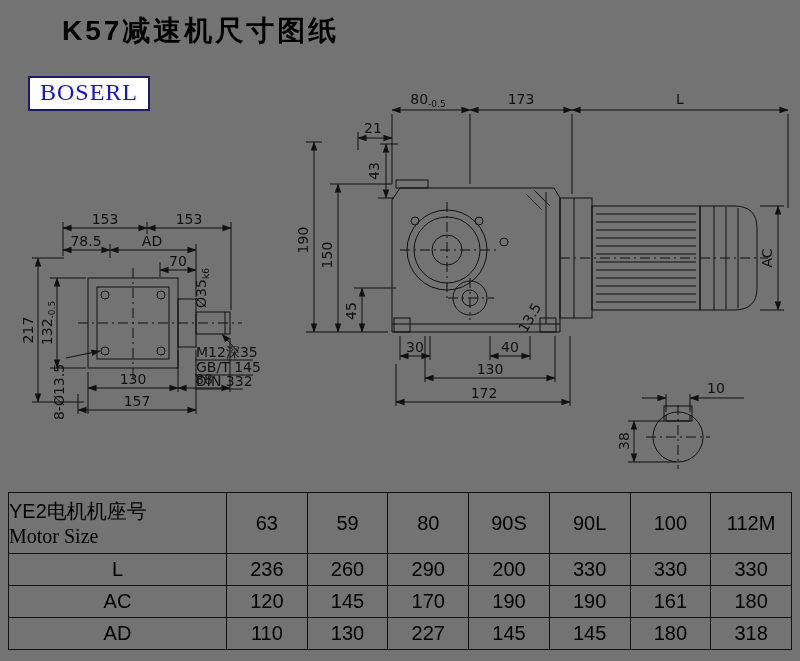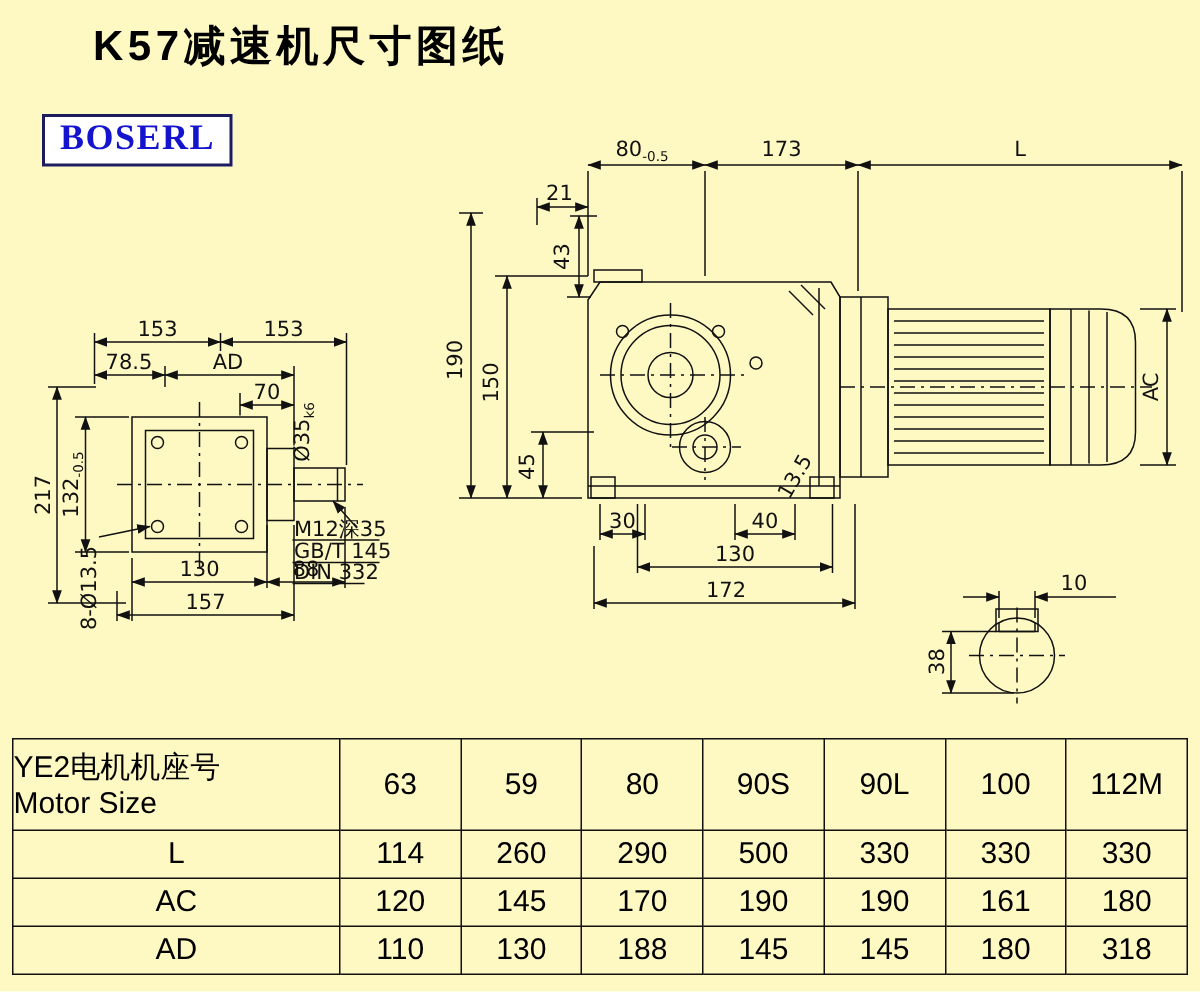--- a/index.html
+++ b/index.html
@@ -1,41 +1,41 @@
 <!DOCTYPE html>
 <html><head>
 <meta charset="utf-8">
 <style>
   html,body{margin:0;padding:0;background:#fff;}
-  .sheet{position:relative;width:800px;height:661px;background:#fef9c3;overflow:hidden;
+  .sheet{position:relative;width:800px;height:661px;background:#737373;overflow:hidden;
          font-family:"Liberation Sans",sans-serif;color:#111;}
   .title{position:absolute;left:62px;top:12px;font-size:28px;font-weight:bold;
          letter-spacing:3px;color:#000;white-space:nowrap;}
   .logo{position:absolute;left:28px;top:76px;border:2px solid #1c1c5e;padding:1px 10px 3px;background:#fff;}
-  .logo span{font-family:"Liberation Serif",serif;font-weight:bold;font-size:24px;
+  .logo span{font-family:"Liberation Serif",serif;font-weight:normal;font-size:24px;
          color:#1414cf;letter-spacing:1px;}
   svg.draw{position:absolute;left:0;top:0;}
   .g line,.g path,.g rect,.g circle{stroke:#111;fill:none;stroke-width:1;}
   .dim{marker-start:url(#aS);marker-end:url(#aE);}
   .me{marker-end:url(#aE);}
   .ms{marker-start:url(#aS);}
   .cl{stroke-dasharray:10 4 2 4;stroke-width:0.8;}
   .txt text{font-family:"DejaVu Sans",sans-serif;font-size:14px;fill:#111;stroke:none;text-anchor:middle;}
   .txt text.start{text-anchor:start;}
   .sub{font-size:9px;}
   .hfill{fill:url(#hatch);stroke:#111;}
   .wfill{fill:#fff;stroke:none;}
   table.spec{position:absolute;left:8px;top:492px;width:784px;border-collapse:collapse;
          table-layout:fixed;text-align:center;font-size:20px;color:#000;border-radius:32px;}
   .spec td{border:1px solid #111;padding:0;height:31px;}
   .spec tr.hrow td{height:60px;}
   col.c0{width:218px;}
   .hcell{text-align:left;padding:4px 0 4px 14px;}
   .cn-label{font-size:20px;}
-  .mono{font-family:Liberation Sans, sans-serif;font-size:20px;}
+  .mono{font-family:Liberation Serif, serif;font-size:20px;}
 </style>
 </head>
 <body>
 
 <div class="sheet">
 
   <div class="title">K57减速机尺寸图纸</div>
 
   <div class="logo">
     <span>BOSERL</span>
@@ -258,43 +258,43 @@
         <td>63</td>
         <td>59</td>
         <td>80</td>
         <td>90S</td>
         <td>90L</td>
         <td>100</td>
         <td>112M</td>
       </tr>
       <tr>
         <td>L</td>
-        <td>114</td>
+        <td>236</td>
         <td>260</td>
         <td>290</td>
-        <td>500</td>
+        <td>200</td>
         <td>330</td>
         <td>330</td>
         <td>330</td>
       </tr>
       <tr>
         <td>AC</td>
         <td>120</td>
         <td>145</td>
         <td>170</td>
         <td>190</td>
         <td>190</td>
         <td>161</td>
         <td>180</td>
       </tr>
       <tr>
         <td>AD</td>
         <td>110</td>
         <td>130</td>
-        <td>188</td>
+        <td>227</td>
         <td>145</td>
         <td>145</td>
         <td>180</td>
         <td>318</td>
       </tr>
     </tbody>
   </table>
 
 </div>
 

